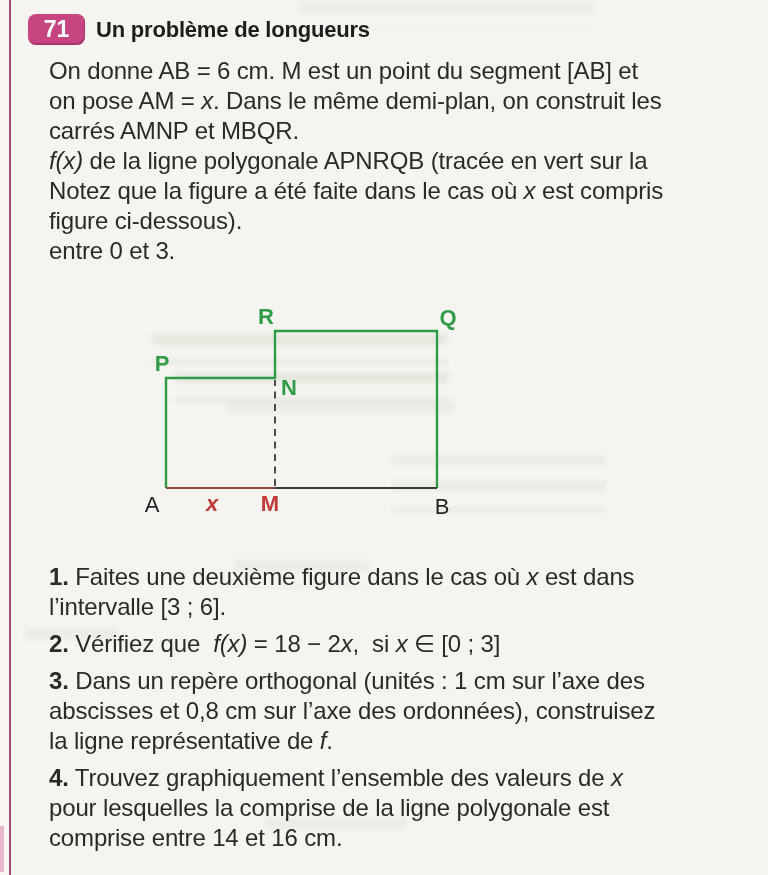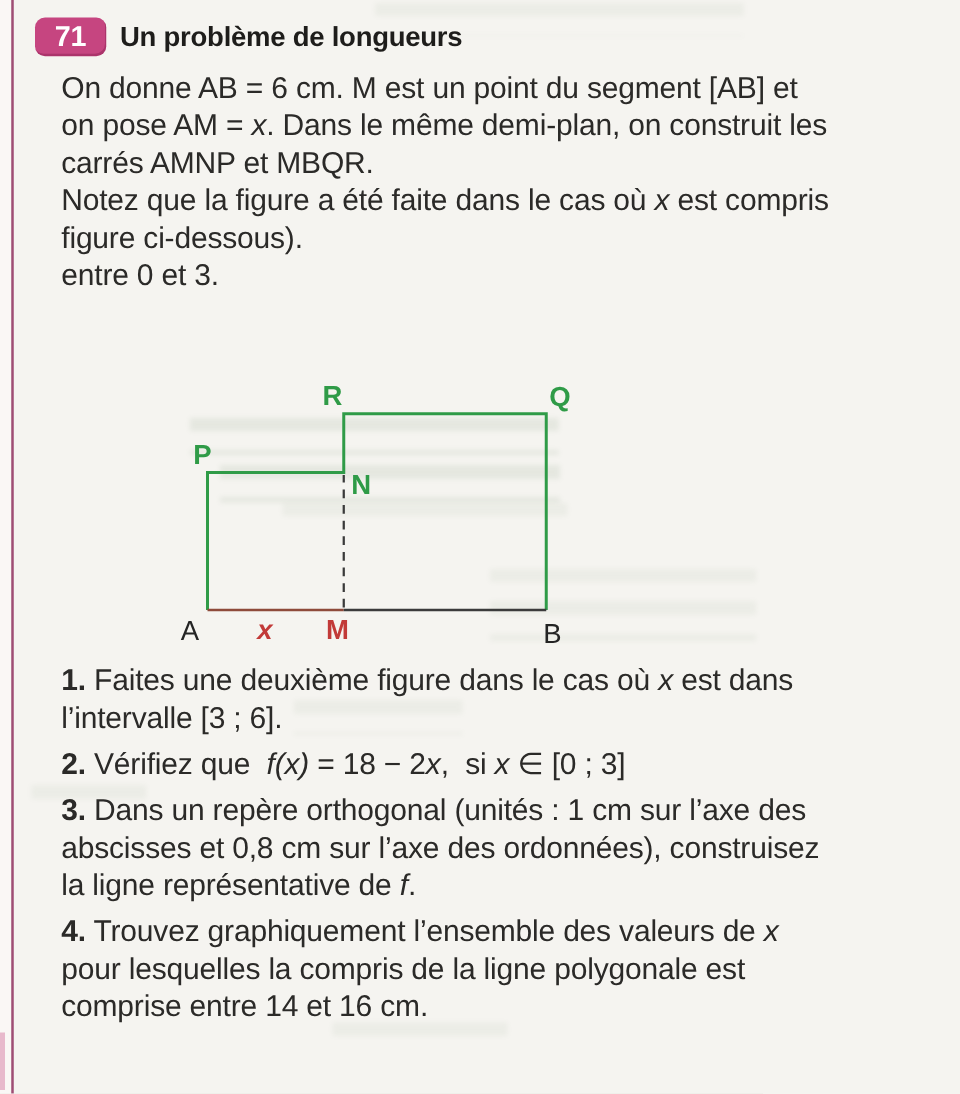--- a/index.html
+++ b/index.html
@@ -33,21 +33,21 @@
     box-shadow:inset -1px -2px 0 rgba(120,20,70,.35);
   }
   .title{font-size:22px;font-weight:bold;color:#1e1d1b;letter-spacing:-.2px;}
 
   
   .textblock{position:absolute;left:30px;width:600px;font-size:24px;line-height:30px;letter-spacing:-.15px;margin-left:19px;}
   .textblock .line{white-space:nowrap;height:30px;}
   .st-i{font-style:italic;}
   .st-b{font-weight:bold;}
   .intro{top:56px;}
-  .questions{top:530px;}
+  .questions{top:562px;}
   .question{margin-bottom:7px;}
   .line.indent{padding-left:122px;}
 
   
   .figure{position:absolute;left:130px;top:298px;width:340px;height:232px;}
   .figure svg{display:block;}
   .fig-label{font-family:"Liberation Sans","DejaVu Sans",sans-serif;font-size:22px;}
   .fig-green{fill:var(--green);font-weight:600;}
   .fig-black{fill:#242424;}
   .fig-red-it{fill:var(--red);font-style:italic;font-weight:600;}
@@ -73,20 +73,21 @@
 
   <div class="header">
     <div class="badge">71</div>
     <div class="title">Un problème de longueurs</div>
   </div>
 
   <div class="textblock intro">
     <div class="line"><span>On donne AB = 6 cm. M est un point du segment [AB] et</span></div>
     <div class="line"><span>on pose AM = </span><span class="st-i">x</span><span>. Dans le même demi-plan, on construit les</span></div>
     <div class="line"><span>carrés AMNP et MBQR.</span></div>
+    <div class="line"><span class="st-i">f(x)</span><span> de la ligne polygonale APNRQB (tracée en vert sur la</span></div>
     <div class="line"><span>Notez que la figure a été faite dans le cas où </span><span class="st-i">x</span><span> est compris</span></div>
     <div class="line"><span>figure ci-dessous).</span></div>
     <div class="line"><span>entre 0 et 3.</span></div>
   </div>
 
   <div class="figure">
     <svg width="340" height="232" viewBox="0 0 340 232">
 
       <path d="M36,190 L36,80 L145,80 L145,33 L307,33 L307,190" fill="none" stroke="var(--green)" stroke-width="2.4" stroke-linejoin="miter"></path>
 
@@ -114,18 +115,18 @@
     <div class="question">
       <div class="line"><span class="st-b">2.</span><span> Vérifiez que&nbsp; </span><span class="st-i">f(x)</span><span> = 18 − 2</span><span class="st-i">x</span><span>,&nbsp; si&nbsp;</span><span class="st-i">x</span><span> ∈ [0 ; 3]</span></div>
     </div>
     <div class="question">
       <div class="line"><span class="st-b">3.</span><span> Dans un repère orthogonal (unités : 1 cm sur l’axe des</span></div>
       <div class="line"><span>abscisses et 0,8 cm sur l’axe des ordonnées), construisez</span></div>
       <div class="line"><span>la ligne représentative de </span><span class="st-i">f</span><span>.</span></div>
     </div>
     <div class="question">
       <div class="line"><span class="st-b">4.</span><span> Trouvez graphiquement l’ensemble des valeurs de </span><span class="st-i">x</span></div>
-      <div class="line"><span>pour lesquelles la compris de la ligne polygonale est</span></div>
+      <div class="line"><span>pour lesquelles la comprise de la ligne polygonale est</span></div>
       <div class="line"><span>comprise entre 14 et 16 cm.</span></div>
     </div>
   </div>
 
 </div>
 
 </body></html>

